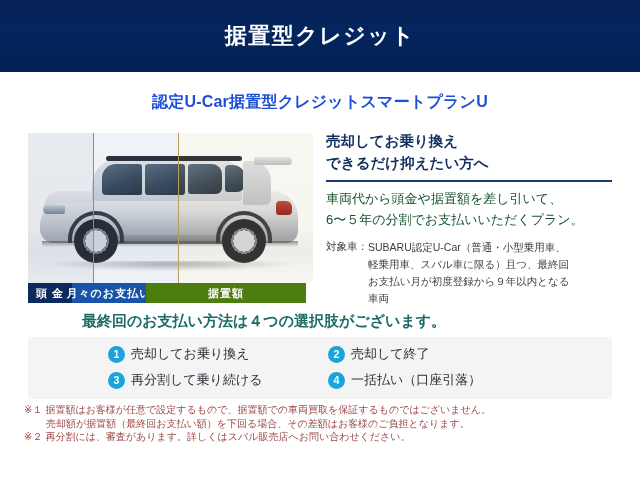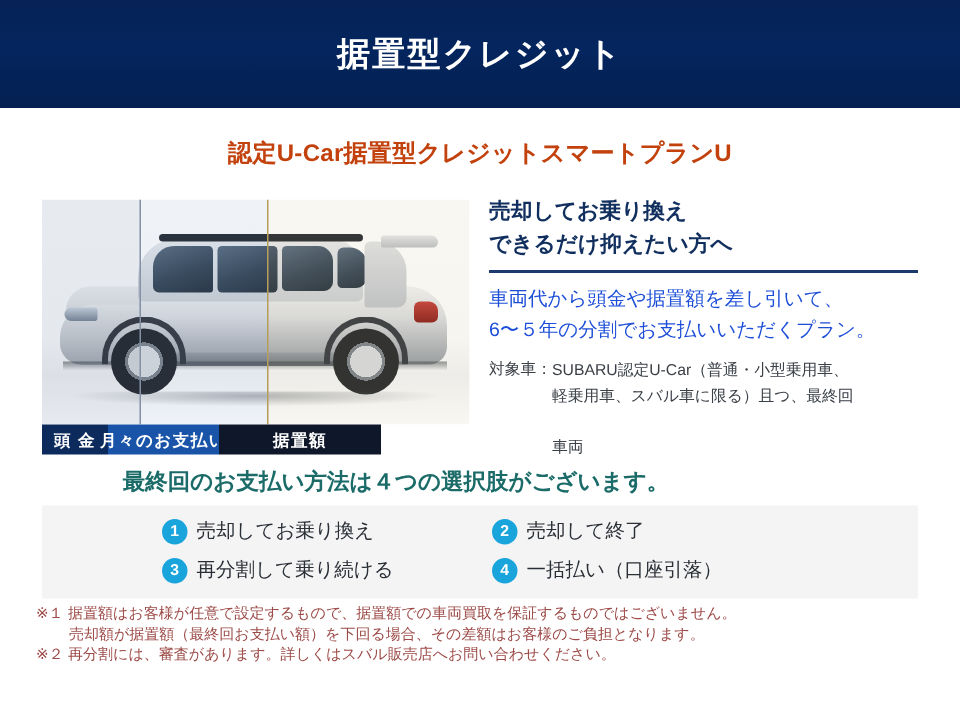--- a/index.html
+++ b/index.html
@@ -38,21 +38,21 @@
     letter-spacing: 1.5px;
   }
 
   
   .plan-subtitle {
     position: absolute;
     left: 0;
     top: 92px;
     width: 640px;
     text-align: center;
-    color: #c2410c;
+    color: #1d4ed8;
     font-size: 16px;
     font-weight: bold;
     letter-spacing: 0.2px;
   }
 
   
   .car-block {
     position: absolute;
     left: 28px;
     top: 133px;
@@ -230,21 +230,21 @@
     display: flex;
     align-items: center;
     justify-content: center;
     font-size: 11px;
     font-weight: bold;
     letter-spacing: 1px;
     white-space: nowrap;
   }
   .seg-down  { width: 44px;  background: #0d2a5c; color: #ffffff; }
   .seg-month { width: 74px;  background: #1a54a8; color: #ffffff; }
-  .seg-resid { width: 108px; background: #0f172a; color: #ffffff; }
+  .seg-resid { width: 160px; background: #4d7c0f; color: #ffffff; }
 
   
   .copy-block {
     position: absolute;
     left: 326px;
     top: 130px;
     width: 290px;
   }
   .copy-head {
     color: #112f5e;
@@ -252,21 +252,21 @@
     font-weight: bold;
     line-height: 1.55;
   }
   .copy-rule {
     width: 286px;
     height: 2px;
     background: #1b3a6b;
     margin: 5px 0 7px 0;
   }
   .copy-body {
-    color: #1d4ed8;
+    color: #14532d;
     font-size: 13px;
     line-height: 1.6;
   }
   .copy-note {
     margin-top: 8px;
     color: #3b4047;
     font-size: 10.5px;
     line-height: 1.62;
     display: flex;
   }
@@ -398,21 +398,21 @@
     <div class="copy-rule"></div>
     <div class="copy-body">
       <div>車両代から頭金や据置額を差し引いて、</div>
       <div>6〜５年の分割でお支払いいただくプラン。</div>
     </div>
     <div class="copy-note">
       <span class="copy-note-label">対象車：</span>
       <span class="copy-note-body">
         <span>SUBARU認定U-Car（普通・小型乗用車、</span><br>
         <span>軽乗用車、スバル車に限る）且つ、最終回</span><br>
-        <br>
+        <span>お支払い月が初度登録から９年以内となる</span><br>
         <span>車両</span>
       </span>
     </div>
   </div>
 
   <div class="options-headline">最終回のお支払い方法は４つの選択肢がございます。</div>
 
   <div class="options-panel">
     <div class="options-grid">
       <div class="option">

